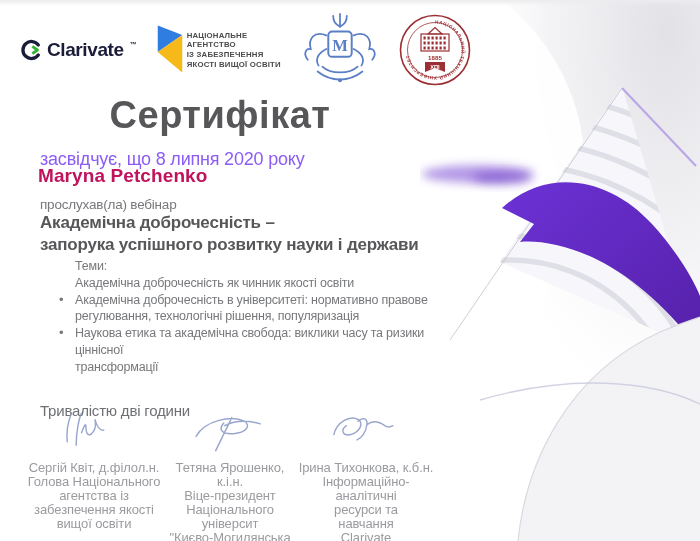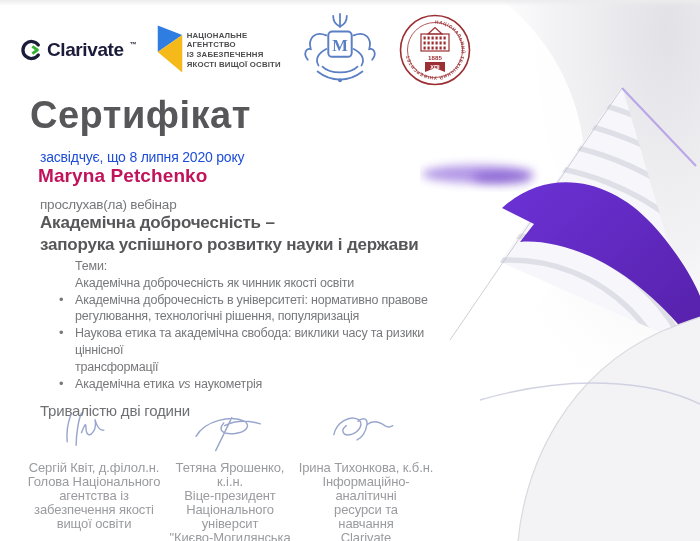--- a/index.html
+++ b/index.html
@@ -10,23 +10,23 @@
 
   
   .logos{position:absolute;top:8px;left:20px;height:84px;display:flex;align-items:center;gap:18px;z-index:3;}
   .clarivate{display:flex;align-items:center;gap:5px;}
   .clarivate-text{font-size:19px;font-weight:bold;color:#1b1b3a;letter-spacing:-0.4px;}
   .clarivate-tm{font-size:7px;color:#1b1b3a;vertical-align:top;position:relative;top:-6px;left:1px;font-weight:bold;}
   .naqa{display:flex;align-items:center;gap:1px;}
   .naqa-text{font-size:7.8px;font-weight:bold;color:#4b4b4e;line-height:1.25;white-space:pre-line;letter-spacing:0.2px;}
 
   
-  .title{position:absolute;top:94px;left:30px;width:380px;text-align:left;
+  .title{position:absolute;top:94px;left:30px;width:380px;text-align:center;
          font-size:38px;font-weight:bold;color:#57575a;letter-spacing:0.5px;z-index:3;}
-  .intro{position:absolute;top:149px;left:40px;font-size:14px;color:#1d4ed8;letter-spacing:-0.2px;z-index:3;}
+  .intro{position:absolute;top:149px;left:40px;font-size:18px;color:#8b5cf6;letter-spacing:-0.2px;z-index:3;}
   .recipient{position:absolute;top:165px;left:38px;font-size:19px;font-weight:bold;color:#c0135c;letter-spacing:0.1px;z-index:3;}
   .action{position:absolute;top:197px;left:40px;font-size:13.5px;color:#77787b;letter-spacing:-0.2px;z-index:3;}
   .webinar{position:absolute;top:212px;left:40px;font-size:17px;font-weight:bold;color:#57575a;
            line-height:22px;white-space:pre-line;letter-spacing:-0.2px;z-index:3;}
   .topics{position:absolute;top:258px;left:75px;width:395px;font-size:12.5px;color:#77787b;
           line-height:16.8px;letter-spacing:-0.2px;z-index:3;}
   .topic-row{position:relative;white-space:pre-line;}
   .topic-row.bulleted::before{content:"\2022";position:absolute;left:-16px;top:0;font-size:13px;color:#77787b;}
   .vs{font-style:italic;margin:0 4px 0 4px;}
   .duration{position:absolute;top:373px;left:40px;font-size:15px;color:#6f7074;letter-spacing:-0.2px;z-index:3;margin-top:29px;}
@@ -181,21 +181,20 @@
   <div class="webinar">Академічна доброчесність –
 запорука успішного розвитку науки і держави</div>
 
   <div class="topics">
     <div class="topic-label">Теми:</div>
     <div class="topic-row">Академічна доброчесність як чинник якості освіти</div>
     <div class="topic-row bulleted">Академічна доброчесність в університеті: нормативно правове
 регулювання, технологічні рішення, популяризація</div>
     <div class="topic-row bulleted">Наукова етика та академічна свобода: виклики часу та ризики ціннісної
 трансформації</div>
-    <div class="topic-row bulleted"><span>Академічна етика</span><span class="vs">vs</span><span>наукометрія</span></div>
   </div>
 
   <div class="duration">Тривалістю дві години</div>
 
   <div class="sigs">
 
     <div class="sig-col">
       <div class="sig-scribble">
         <svg width="90" height="50" viewBox="0 0 100 56">
           <path d="M20,40 C19,30 21,18 24,10 M30,44 C30,30 33,14 36,8 M36,30 C39,22 41,18 41,24 C41,32 45,35 49,29 C52,25 52,19 51,15 C53,22 56,28 61,27"></path>

